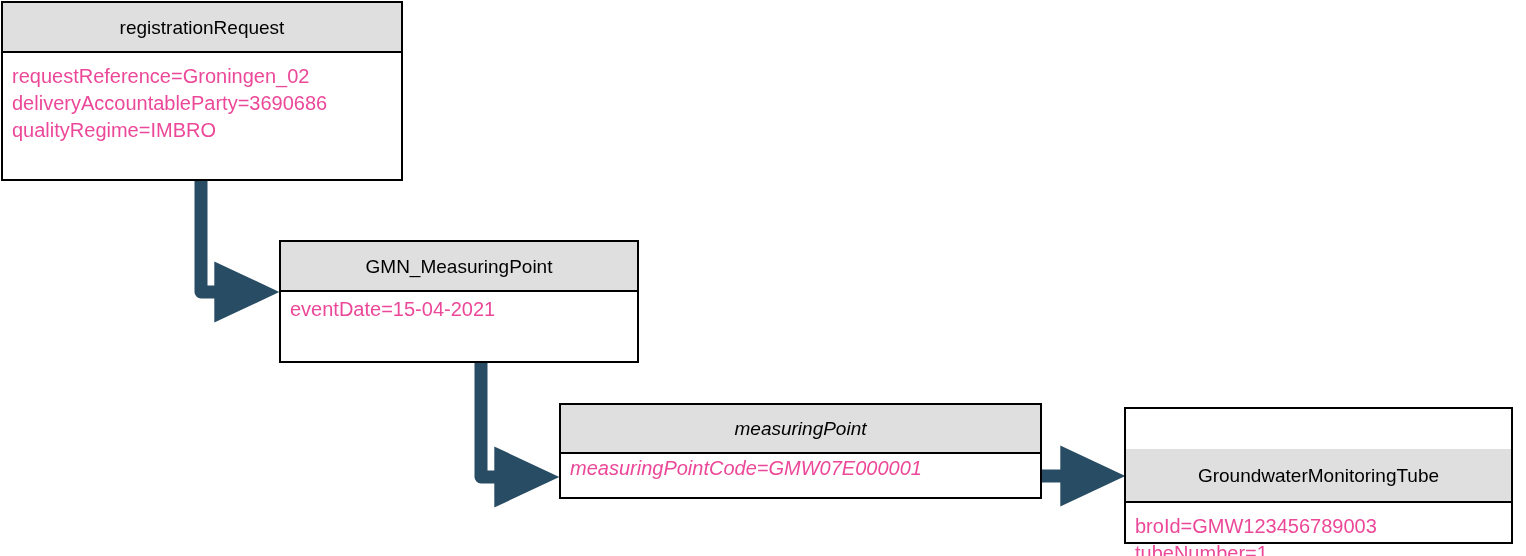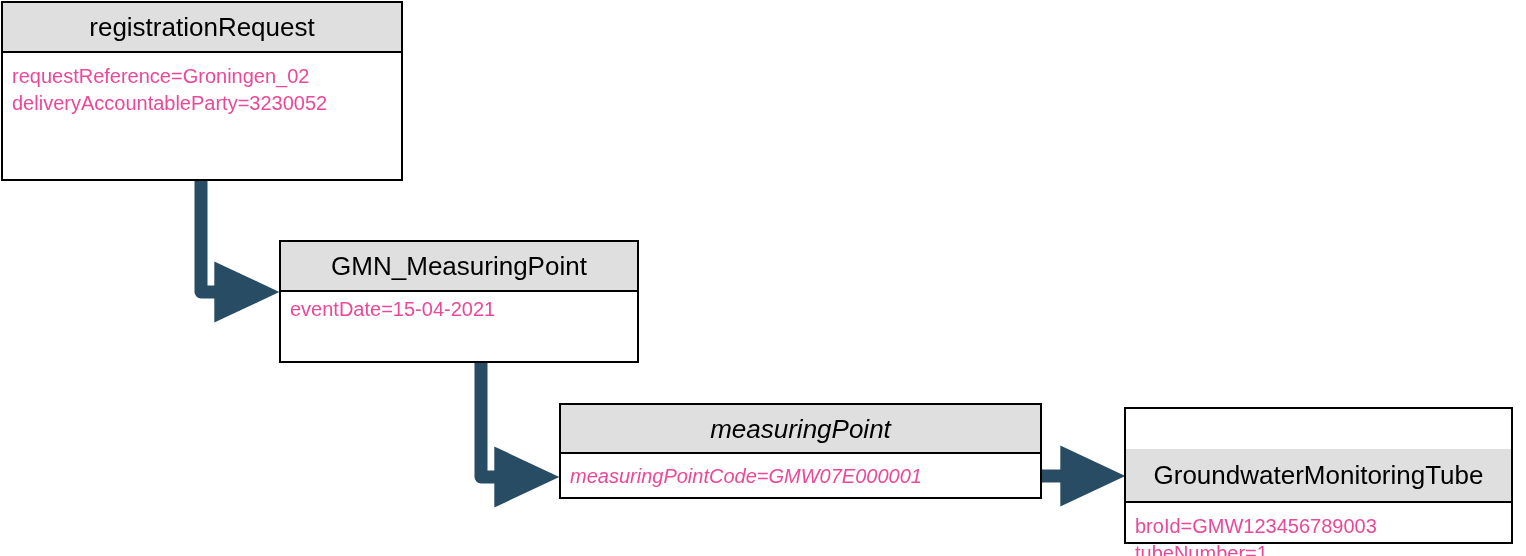--- a/index.html
+++ b/index.html
@@ -32,21 +32,21 @@
     border: 2px solid #000000;
     background: #ffffff;
     z-index: 2;
   }
   .uml-header {
     box-sizing: border-box;
     background: #dfdfdf;
     border-bottom: 2px solid #000000;
     text-align: center;
     color: #000000;
-    font-size: 26px;
+    font-size: 19px;
     line-height: 1;
     display: flex;
     align-items: center;
     justify-content: center;
     white-space: nowrap;
     overflow: hidden;
   }
   .uml-body {
     box-sizing: border-box;
     padding: 9px 9px 0 9px;
@@ -65,21 +65,21 @@
   #box-registration-request { left: 1px;    top: 1px;   width: 402px; height: 180px; }
   #box-registration-request > .uml-header { height: 50px; }
   #box-registration-request > .uml-body   { height: 126px; padding-top: 10px; }
 
   #box-gmn-measuring-point { left: 279px;  top: 240px; width: 360px; height: 123px; }
   #box-gmn-measuring-point > .uml-header { height: 50px; }
   #box-gmn-measuring-point > .uml-body   { height: 69px; padding-top: 4px; }
 
   #box-measuring-point { left: 559px;  top: 403px; width: 483px; height: 96px; font-style: italic; }
   #box-measuring-point > .uml-header { height: 49px; }
-  #box-measuring-point > .uml-body   { height: 39px; padding-top: 9px; }
+  #box-measuring-point > .uml-body   { height: 39px; padding-top: 1px; }
 
   #box-groundwater-monitoring-tube { left: 1124px; top: 407px; width: 389px; height: 137px; }
   #box-groundwater-monitoring-tube > .uml-header { height: 54px; margin-top: 40px; }
   #box-groundwater-monitoring-tube > .uml-body   { height: 60px; padding-top: 10px; }
 </style>
 </head>
 <body>
 
 <div id="canvas">
 
@@ -94,21 +94,22 @@
 
     <path d="M 481 363 L 481 477 L 532 477" fill="none" stroke="#274c63" stroke-width="13" stroke-linecap="butt" stroke-linejoin="round" marker-end="url(#arrowhead)"></path>
 
     <path d="M 1042 476 L 1098 476" fill="none" stroke="#274c63" stroke-width="13" stroke-linecap="butt" stroke-linejoin="round" marker-end="url(#arrowhead)"></path>
   </svg>
 
   <div class="uml-box" id="box-registration-request">
     <div class="uml-header">registrationRequest</div>
     <div class="uml-body">
       <div class="attr-line">requestReference=Groningen_02</div>
-      <div class="attr-line">deliveryAccountableParty=3230052</div>
+      <div class="attr-line">deliveryAccountableParty=3690686</div>
+      <div class="attr-line">qualityRegime=IMBRO</div>
     </div>
   </div>
 
   <div class="uml-box" id="box-gmn-measuring-point">
     <div class="uml-header">GMN_MeasuringPoint</div>
     <div class="uml-body">
       <div class="attr-line">eventDate=15-04-2021</div>
     </div>
   </div>
 

